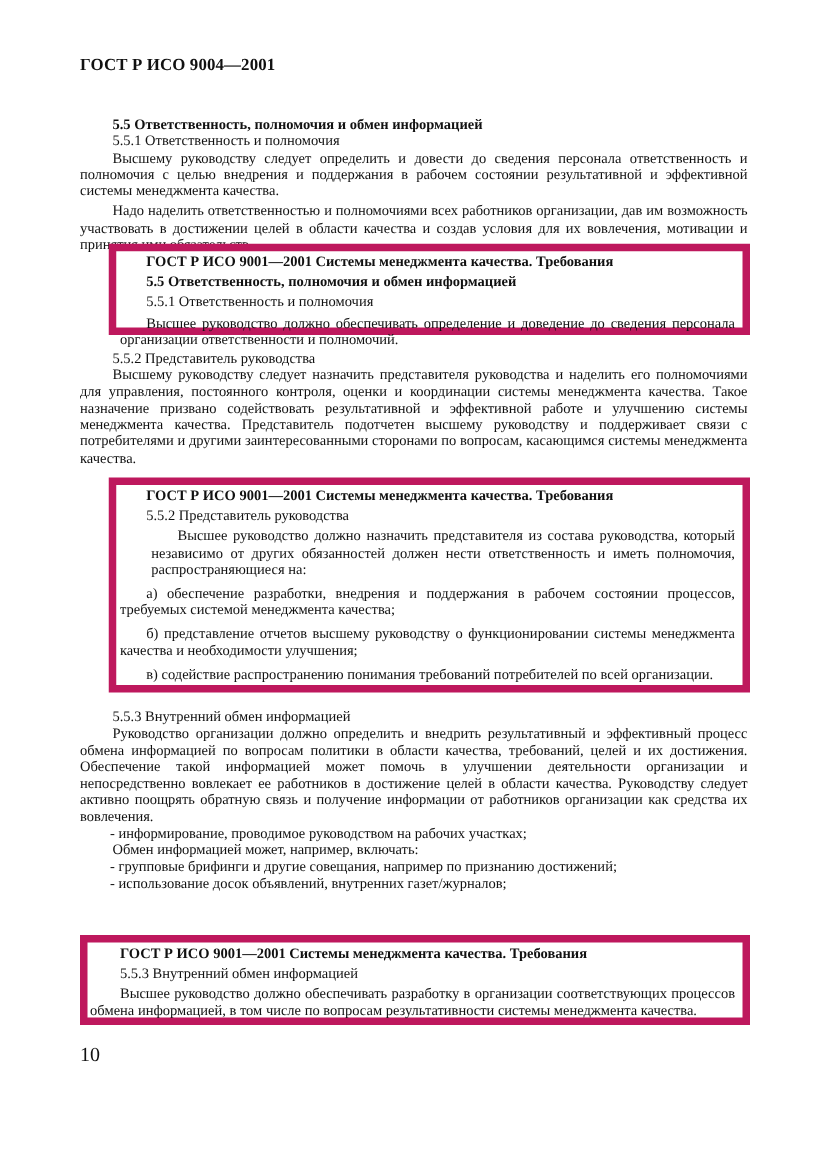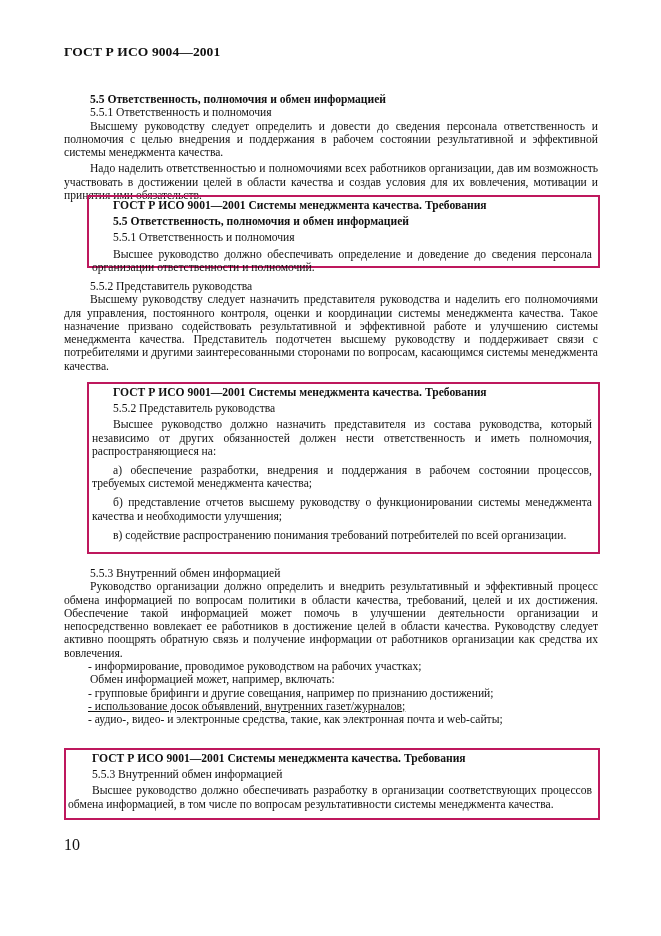--- a/index.html
+++ b/index.html
@@ -5,21 +5,21 @@
   html, body { margin: 0; padding: 0; background: #ffffff; }
   body { width: 661px; height: 936px; position: relative; overflow: hidden;
          font-family: "Liberation Serif", "DejaVu Serif", serif; color: #111; }
   .page { position: absolute; left: 0; top: 0; width: 661px; height: 888px; }
   .header { position: absolute; left: 64px; top: 44px; font-weight: bold; font-size: 13.5px; letter-spacing: 0.1px; }
   .block { position: absolute; font-size: 11.6px; line-height: 13.3px; text-align: justify; }
   .p { margin: 0; }
   .ind { text-indent: 26px; }
   .bold { font-weight: bold; }
   .spaced { letter-spacing: 2.2px; }
-  .box { position: absolute; border: 2px solid #be185d; box-sizing: border-box; font-size: 11.6px; line-height: 13.2px; text-align: justify; padding: 2px 6px 2px 3px; }
+  .box { position: absolute; border: 6px solid #be185d; box-sizing: border-box; font-size: 11.6px; line-height: 13.2px; text-align: justify; padding: 2px 6px 2px 3px; }
   .box .p { margin: 0; }
   .box .gap { margin-top: 3px; }
   .note { font-size: 10.2px; line-height: 12px; }
   .list-item { padding-left: 26px; text-indent: 0; }
   .pagenum { position: absolute; left: 64px; top: 836px; font-size: 16px; }
 </style>
 </head>
 <body>
 
 <div class="page">
@@ -41,34 +41,33 @@
   </div>
 
   <div class="block" style="left:64px; top:280px; width:534px;">
     <p class="p ind">5.5.2 Представитель руководства</p>
     <p class="p ind">Высшему руководству следует назначить представителя руководства и наделить его полномочиями для управления, постоянного контроля, оценки и координации системы менеджмента качества. Такое назначение призвано содействовать результативной и эффективной работе и улучшению системы менеджмента качества. Представитель подотчетен высшему руководству и поддерживает связи с потребителями и другими заинтересованными сторонами по вопросам, касающимся системы менеджмента качества.</p>
   </div>
 
   <div class="box" style="left:87px; top:382px; width:513px; height:172px;">
     <p class="p bold" style="text-indent:21px;">ГОСТ Р ИСО 9001—2001 Системы менеджмента качества. Требования</p>
     <p class="p gap" style="text-indent:21px;">5.5.2 Представитель руководства</p>
-    <p class="p gap" style="text-indent:21px;">Высшее руководство должно назначить представителя из состава руководства, который независимо от других обязанностей должен нести ответственность и иметь полномочия, распространяющиеся на:</p>
+    <p class="p gap" style="text-indent:21px;margin-left:25px;">Высшее руководство должно назначить представителя из состава руководства, который независимо от других обязанностей должен нести ответственность и иметь полномочия, распространяющиеся на:</p>
     <p class="p" style="text-indent:21px; margin-top:6px;">а) обеспечение разработки, внедрения и поддержания в рабочем состоянии процессов, требуемых системой менеджмента качества;</p>
     <p class="p" style="text-indent:21px; margin-top:6px;">б) представление отчетов высшему руководству о функционировании системы менеджмента качества и необходимости улучшения;</p>
     <p class="p" style="text-indent:21px; margin-top:6px;">в) содействие распространению понимания требований потребителей по всей организации.</p>
   </div>
 
   <div class="block" style="left:64px; top:567px; width:534px;">
     <p class="p ind">5.5.3 Внутренний обмен информацией</p>
     <p class="p ind">Руководство организации должно определить и внедрить результативный и эффективный процесс обмена информацией по вопросам политики в области качества, требований, целей и их достижения. Обеспечение такой информацией может помочь в улучшении деятельности организации и непосредственно вовлекает ее работников в достижение целей в области качества. Руководству следует активно поощрять обратную связь и получение информации от работников организации как средства их вовлечения.</p>
     <p class="p list-item" style="padding-left:24px;">- информирование, проводимое руководством на рабочих участках;</p>
     <p class="p ind">Обмен информацией может, например, включать:</p>
     <p class="p list-item" style="padding-left:24px;">- групповые брифинги и другие совещания, например по признанию достижений;</p>
-    <p class="p list-item" style="padding-left:24px;text-decoration:underline;">- использование досок объявлений, внутренних газет/журналов;</p>
-    <p class="p list-item" style="padding-left:24px;">- аудио-, видео- и электронные средства, такие, как электронная почта и web-сайты;</p>
+    <p class="p list-item" style="padding-left:24px;">- использование досок объявлений, внутренних газет/журналов;</p>
   </div>
 
   <div class="box" style="left:64px; top:748px; width:536px; height:72px; padding-left:2px;">
     <p class="p bold" style="text-indent:24px;">ГОСТ Р ИСО 9001—2001 Системы менеджмента качества. Требования</p>
     <p class="p gap" style="text-indent:24px;">5.5.3 Внутренний обмен информацией</p>
     <p class="p gap" style="text-indent:24px;">Высшее руководство должно обеспечивать разработку в организации соответствующих процессов обмена информацией, в том числе по вопросам результативности системы менеджмента качества.</p>
   </div>
 
   <div class="pagenum">10</div>
 </div>

